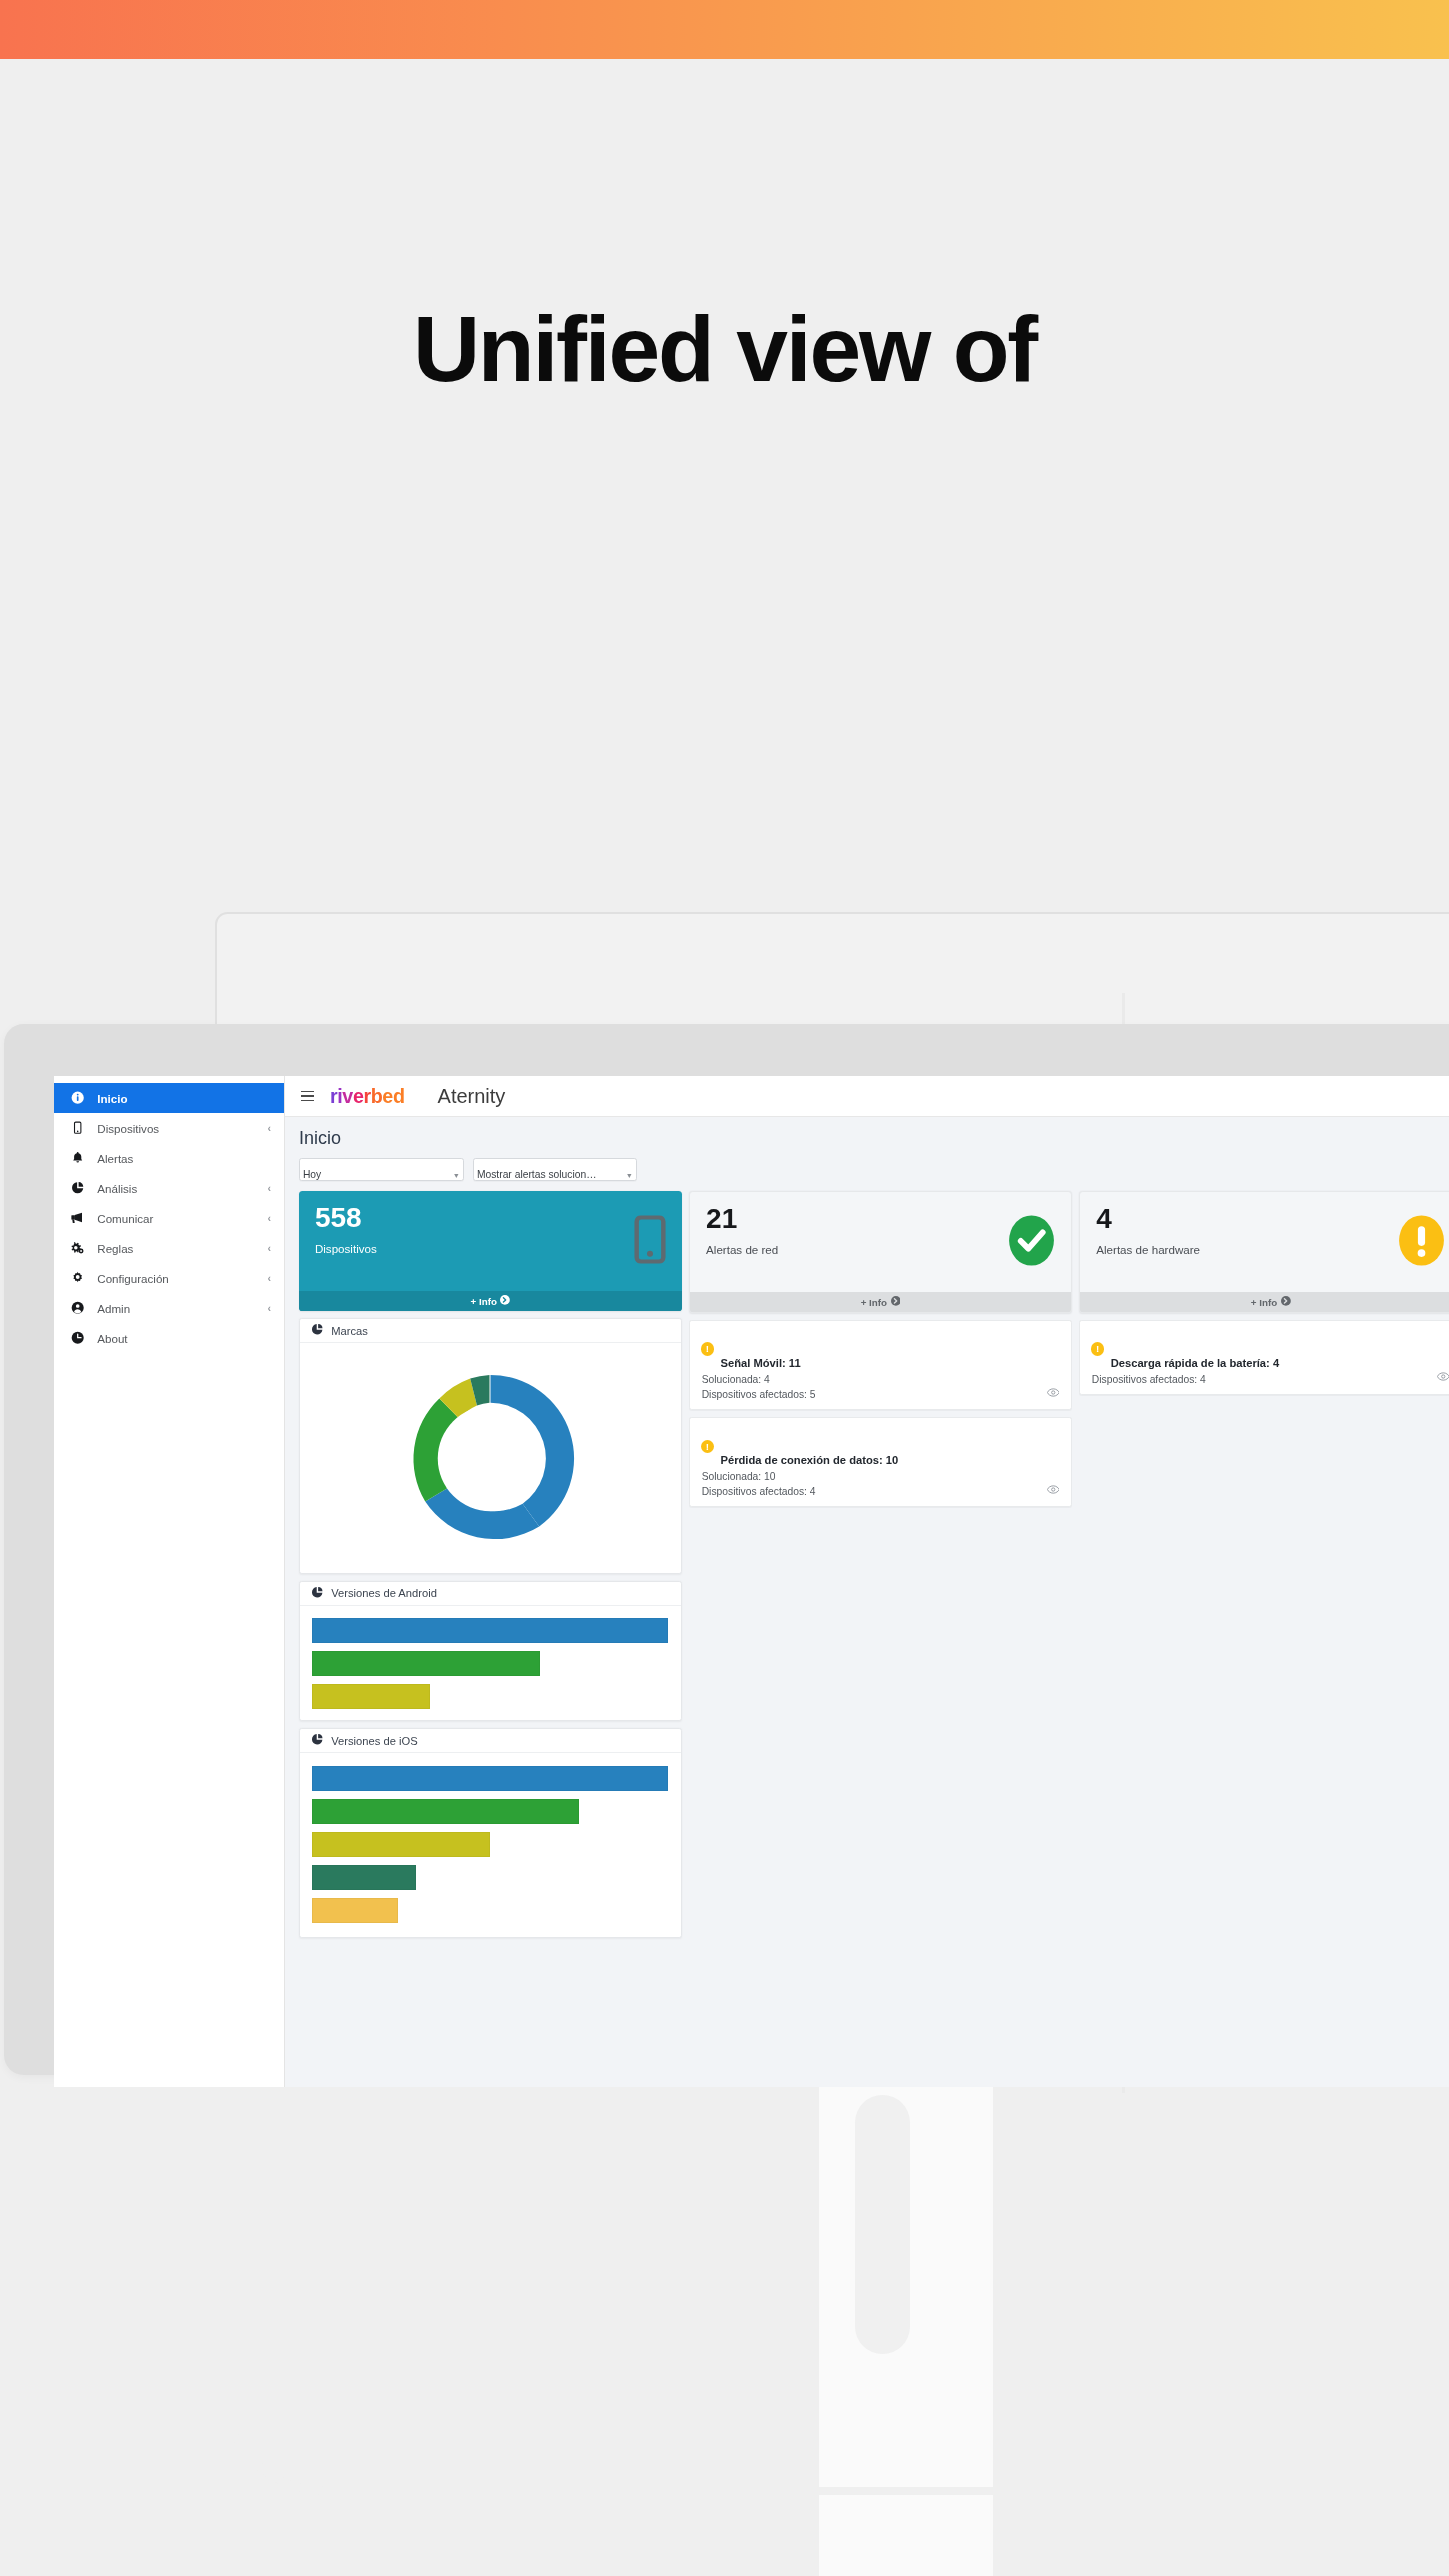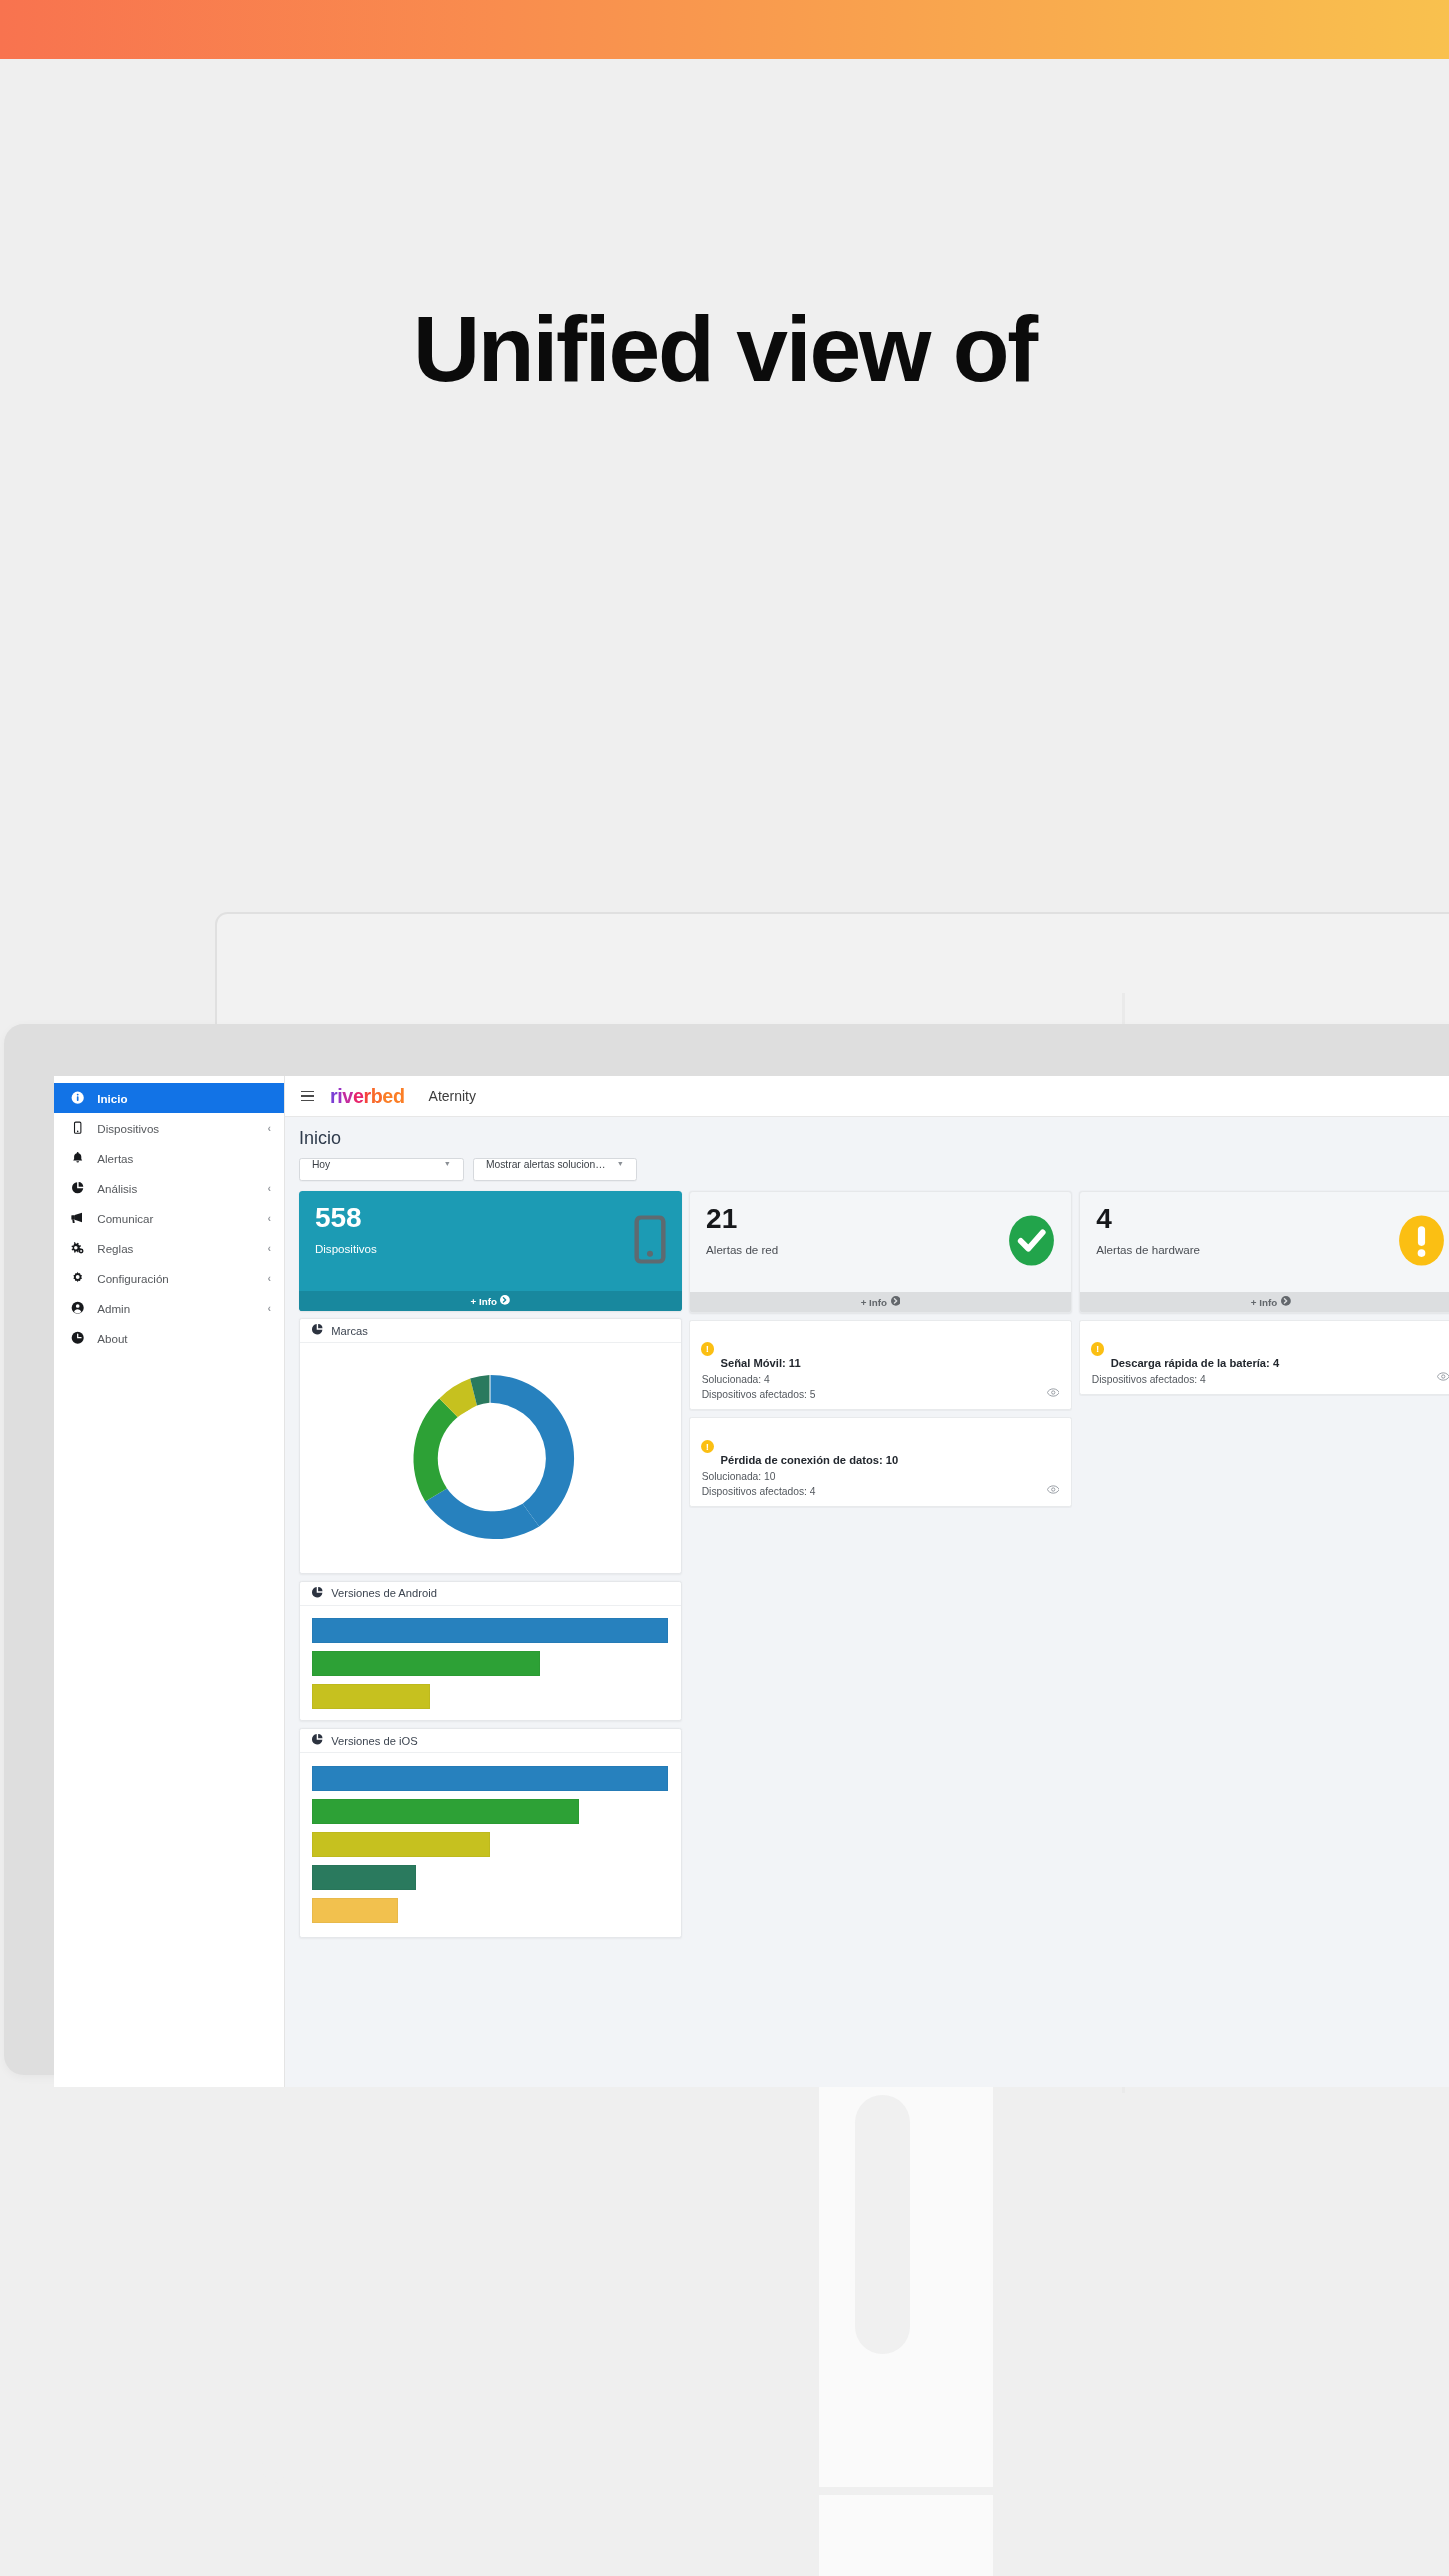--- a/index.html
+++ b/index.html
@@ -104,29 +104,29 @@
     height: 41px; background: #FFFFFF; border-bottom: 0.9px solid #E7E7E7;
     display: flex; align-items: center; padding: 0 16px; gap: 16px;
   }
   .hamburger { display: flex; flex-direction: column; gap: 2.7px; }
   .hamburger span { display:block; width: 13.4px; height: 1.8px; background: #4A4A4A; }
   .brand { font-size: 19.7px; font-weight: 700; letter-spacing: -0.4px; }
   .brand .r1 { color: #7B3FD4; } .brand .r2 { color: #9B33C4; }
   .brand .r3 { color: #C52C9E; } .brand .r4 { color: #E8256C; }
   .brand .r5 { color: #F5443B; } .brand .r6 { color: #F96A2A; }
   .brand .r7 { color: #FB7E26; }
-  .brand-sub { font-size: 14px; color: #3C3C3C; font-weight: 400; margin-left: 8px; }
+  .brand-sub { font-size: 20px; color: #3C3C3C; font-weight: 400; margin-left: 17px; }
 
   .content { flex: 1 1 auto; padding: 10.7px 0 0 14.3px; overflow: hidden; }
   .page-title { font-size: 18px; color: #2F3B4C; font-weight: 400; margin-bottom: 9.8px; }
 
   .filters { display: flex; gap: 9px; margin-bottom: 9.8px; }
   .select {
     height: 23px; background: #FFFFFF; border: 0.9px solid #D6D9DD; border-radius: 2.7px;
-    display: flex; align-items: flex-start; padding: 0 12px; font-size: 10.3px; color: #3A3F45;
+    display: flex; align-items: flex-end; padding: 0 3px; font-size: 10.3px; color: #3A3F45;
     box-shadow: 0 0.9px 0.9px rgba(0,0,0,0.03);
   }
   .select.w1 { width: 165px; } .select.w2 { width: 164px; }
   .select .sv { flex: 1 1 auto; white-space: nowrap; overflow: hidden; text-overflow: ellipsis; }
   .caret { font-size: 7.2px; color: #8A8F95; margin-left: 5.4px; }
 
   
   .cols { display: flex; gap: 7.2px; align-items: flex-start; }
   .col { width: 383px; flex: 0 0 383px; }
 

